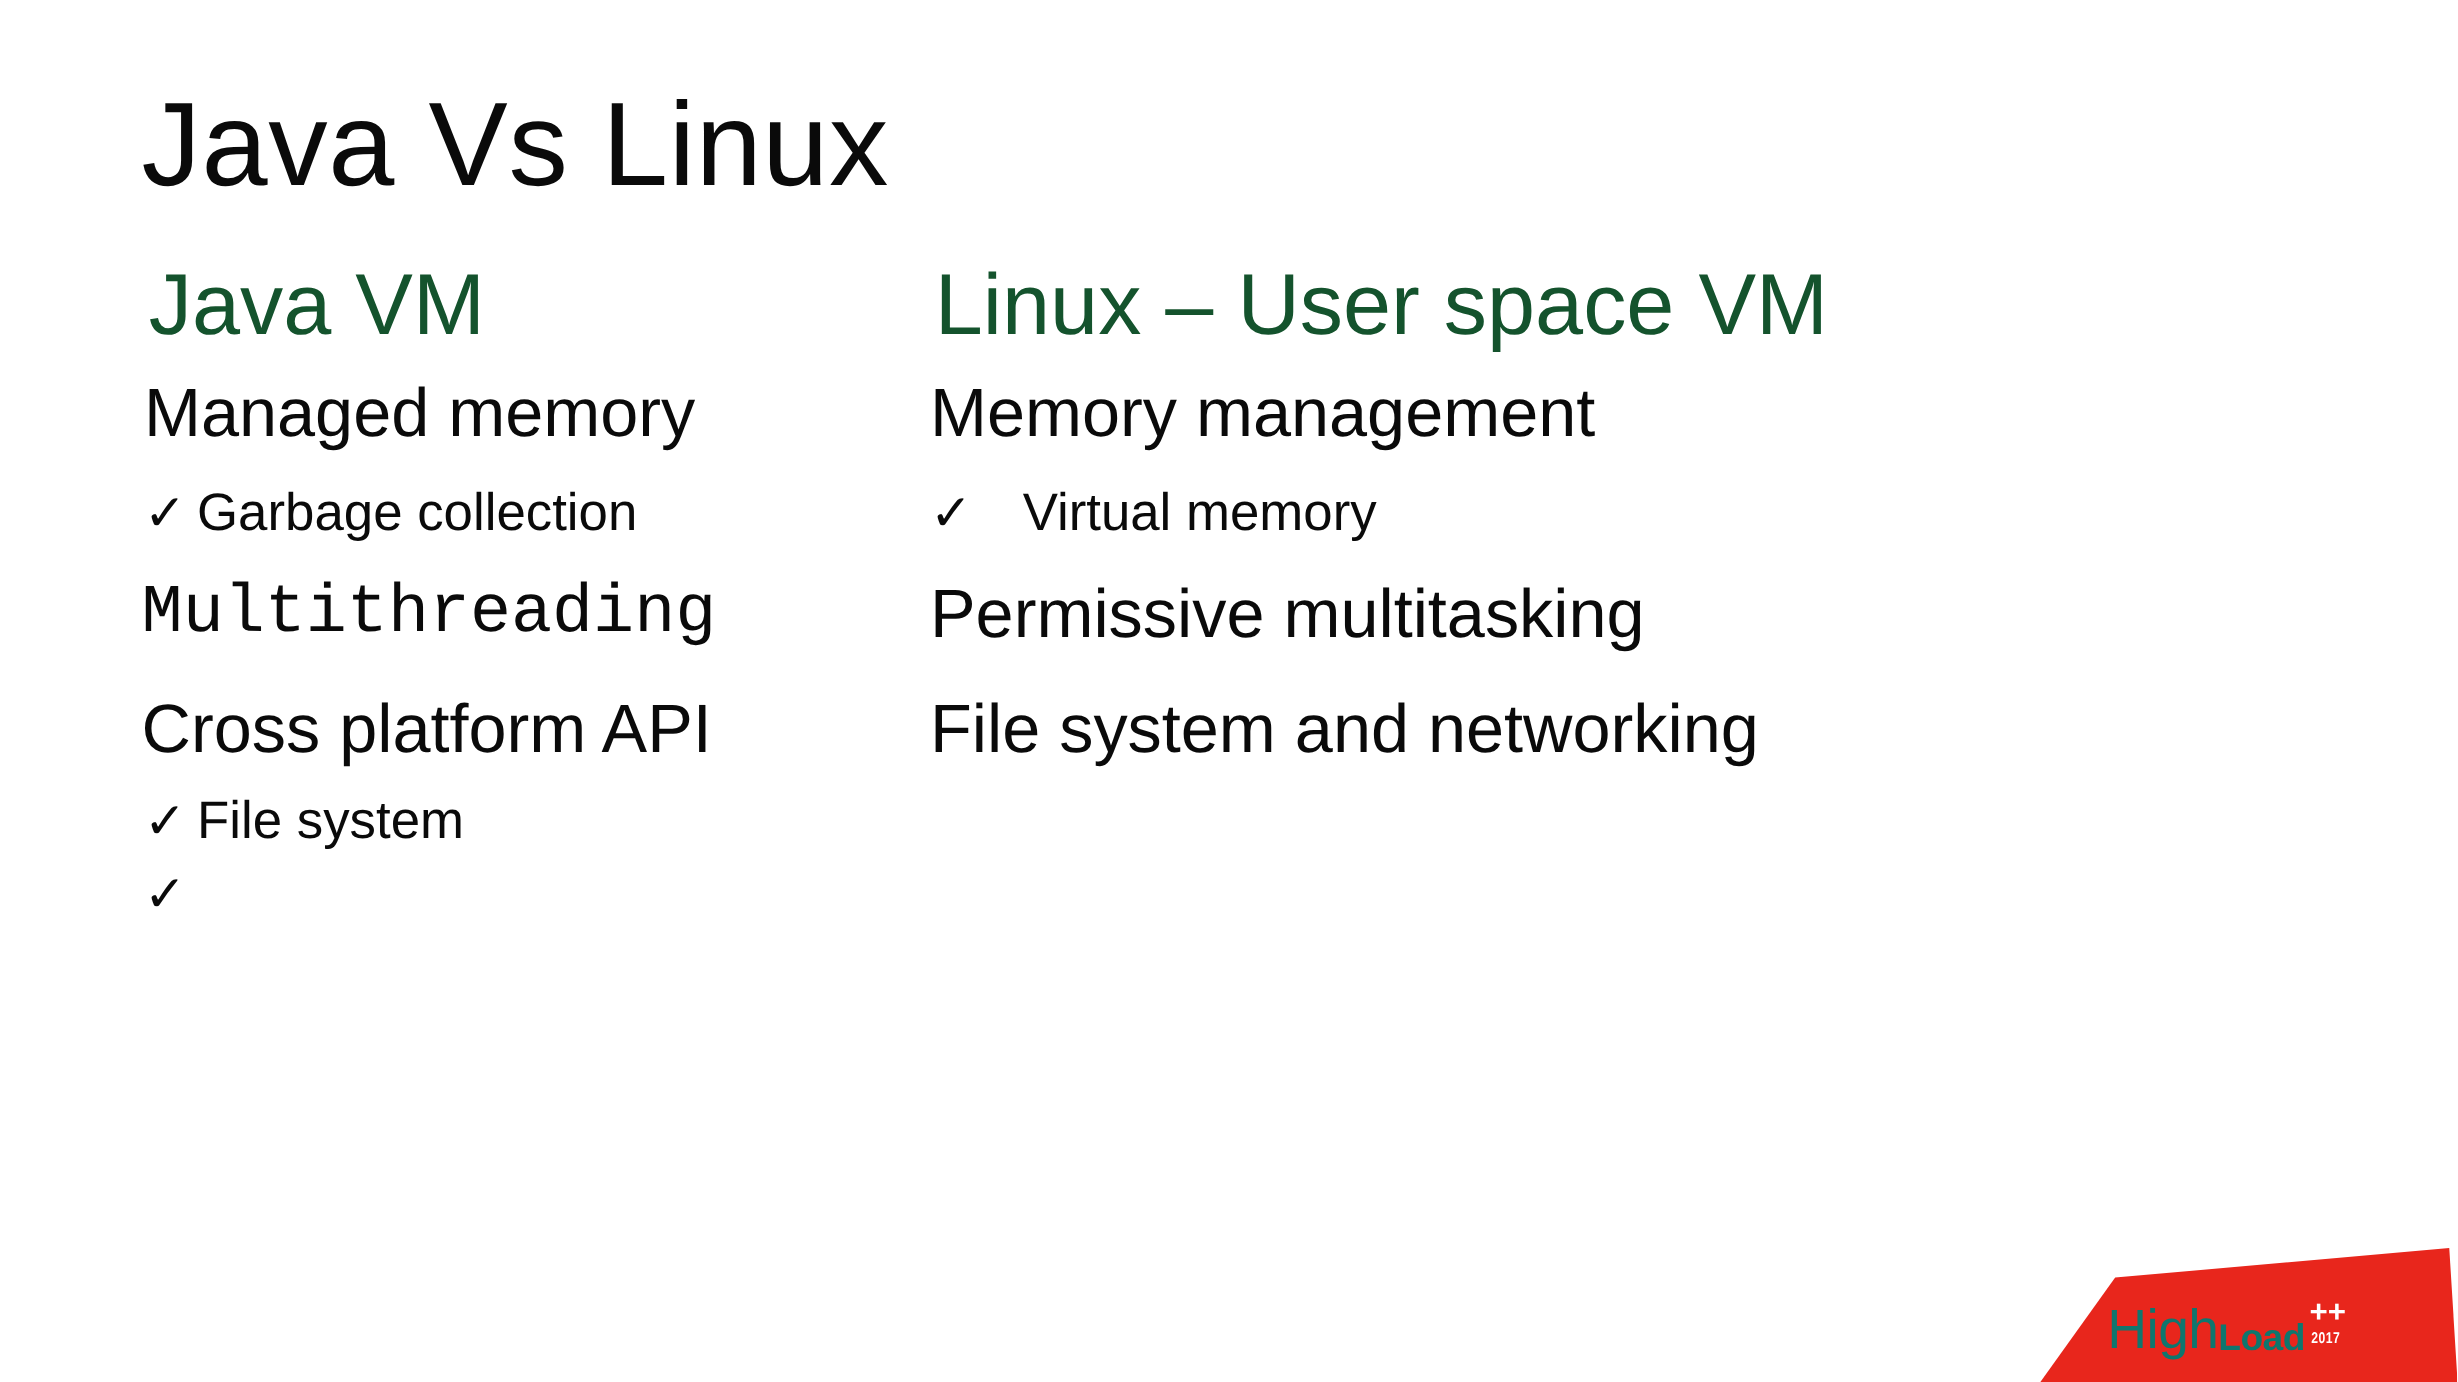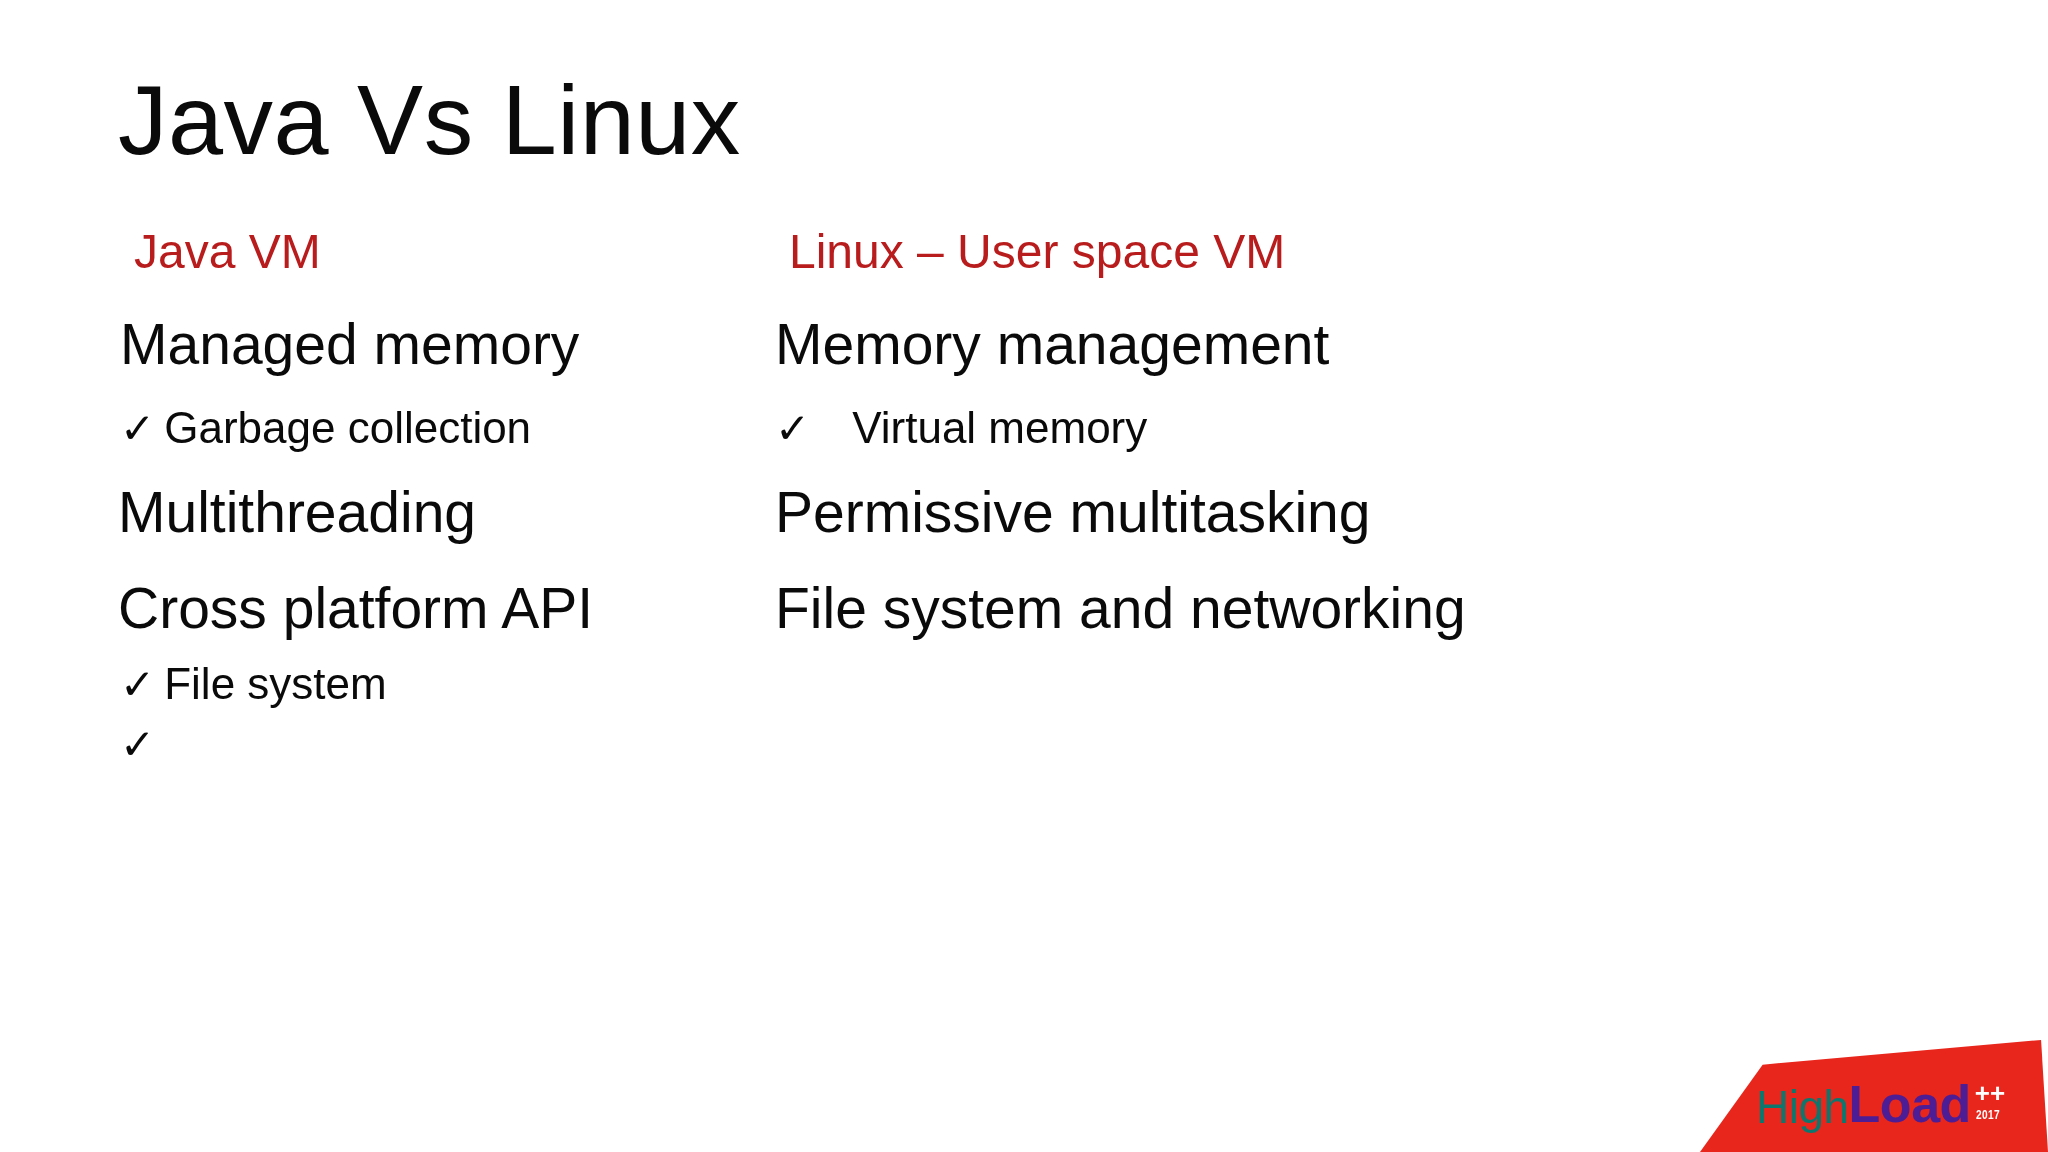--- a/index.html
+++ b/index.html
@@ -35,26 +35,26 @@
   
   .column {
     position: absolute;
     top: 212px;
   }
   #column-left  { left: 118px;  width: 640px; }
   #column-right { left: 773px;  width: 1180px; }
 
   .col-heading {
     font-family: "Liberation Sans", sans-serif;
-    font-size: 48px;
+    font-size: 72px;
     font-weight: 400;
     line-height: 1.0;
-    color: #b91c1c;
-    white-space: nowrap;
-    margin: 16px;
+    color: #14532d;
+    white-space: nowrap;
+    margin: 6px;
   }
 
   .col-subhead {
     font-family: "Liberation Sans", sans-serif;
     font-size: 57px;
     font-weight: 400;
     line-height: 1.0;
     color: #0a0a0a;
     white-space: nowrap;
     margin: 0;
@@ -78,21 +78,21 @@
     font-weight: 400;
     line-height: 1;
   }
   .check-item.tight  .check-mark { margin-right: 9px; }
   .check-item.loose  .check-mark { margin-right: 42px; }
 
   
   #jvm-heading        { position:absolute; left:0;  top:0;   }
   #managed-memory     { position:absolute; left:2px; top:104px; }
   #garbage-collection { position:absolute; left:2px; top:194px; }
-  #multithreading     { position:absolute; left:0;  top:272px; }
+  #multithreading     { position:absolute; left:0;  top:272px;font-family:Liberation Mono, monospace; }
   #cross-platform     { position:absolute; left:0;  top:368px;text-align:center; }
   #file-system-b      { position:absolute; left:2px; top:450px; }
   #networking-b       { position:absolute; left:2px; top:512px; }
 
   #linux-heading      { position:absolute; left:0;  top:0;    }
   #memory-management  { position:absolute; left:2px; top:104px; }
   #virtual-memory     { position:absolute; left:2px; top:194px; }
   #permissive         { position:absolute; left:2px; top:272px; }
   #fs-networking      { position:absolute; left:2px; top:368px; }
 
@@ -119,23 +119,23 @@
     font-family: "Liberation Sans", sans-serif;
     line-height: 1;
   }
   #logo-high {
     font-size: 46px;
     font-weight: 300;
     color: #0f766e;
     letter-spacing: -0.5px;
   }
   #logo-load {
-    font-size: 52px;
+    font-size: 31px;
     font-weight: 700;
-    color: #4c1d95;
+    color: #0f766e;
     letter-spacing: -0.5px;
   }
   #logo-mark {
     position: relative;
     width: 44px;
     height: 46px;
   }
   #logo-plus {
     position: absolute;
     left: 4px;

